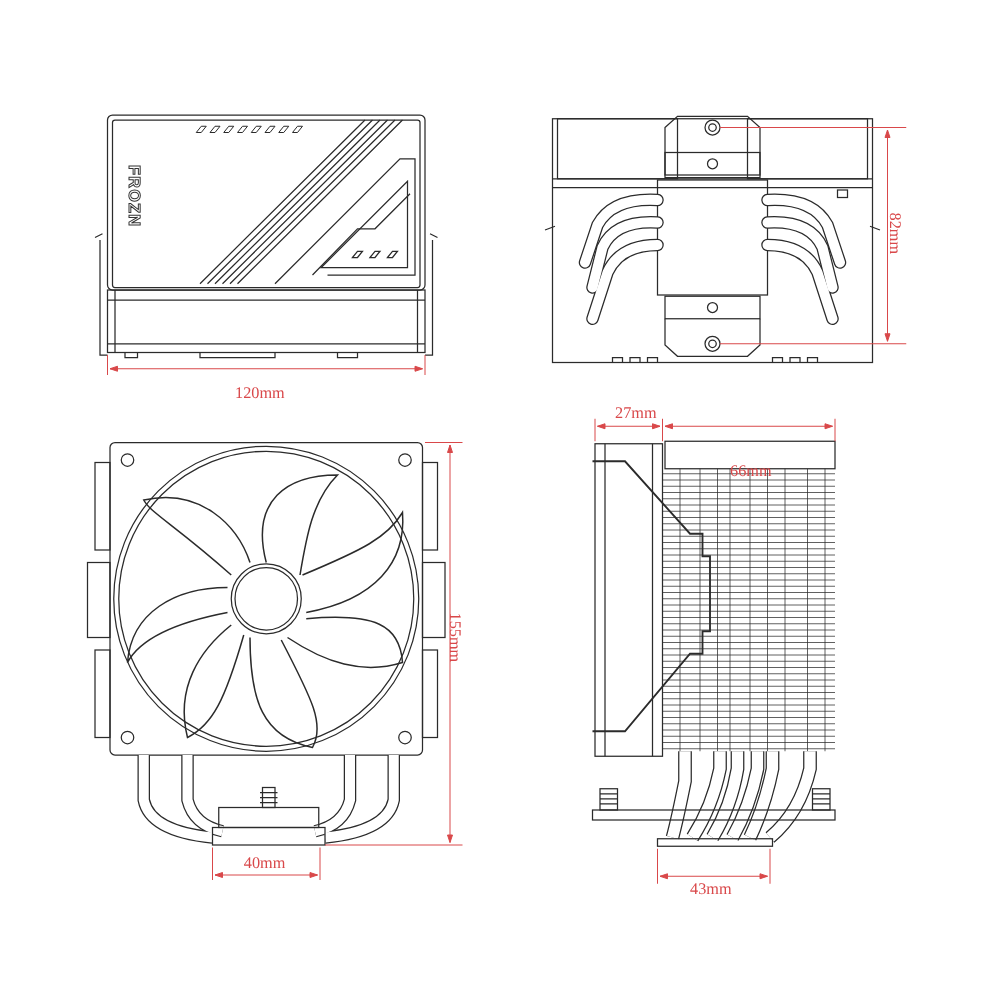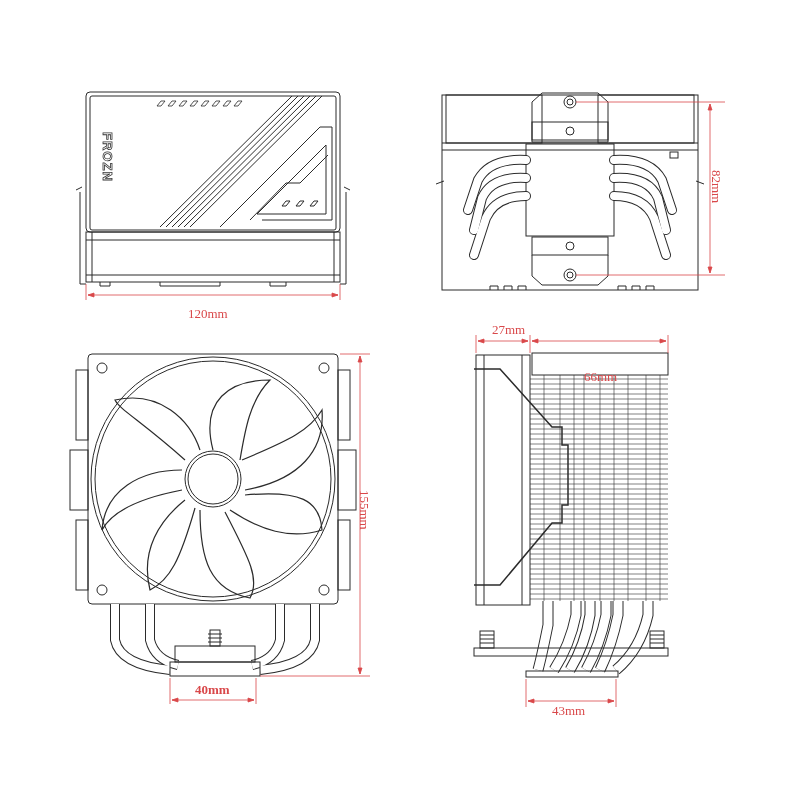--- a/index.html
+++ b/index.html
@@ -158,21 +158,21 @@
       <line x1="200" y1="336" x2="310" y2="336"></line>
       <line x1="300" y1="16" x2="300" y2="334"></line>
       <path d="M300 16 l-2 6 h4z M300 334 l-2 -6 h4z"></path>
       <line x1="110" y1="338" x2="110" y2="364"></line>
       <line x1="196" y1="338" x2="196" y2="364"></line>
       <line x1="112" y1="360" x2="194" y2="360"></line>
       <path d="M112 360 l6 -2 v4z M194 360 l-6 -2 v4z"></path>
     </g>
   </svg>
   <div class="dim-label vlabel" style="left:296px;top:150px;">155mm</div>
-  <div class="dim-label" style="left:135px;top:342px;font-weight:bold;">40mm</div>
+  <div class="dim-label" style="left:135px;top:342px;">40mm</div>
 </div>
 
 <div class="view" style="left:450px;top:315px;">
   <svg width="260" height="400" viewBox="0 0 260 400">
     <g fill="none" stroke="#2b2b2b" stroke-width="1">
 
       <rect x="26" y="40" width="54" height="250"></rect>
       <line x1="34" y1="40" x2="34" y2="290"></line>
       <line x1="72" y1="40" x2="72" y2="290"></line>
 

